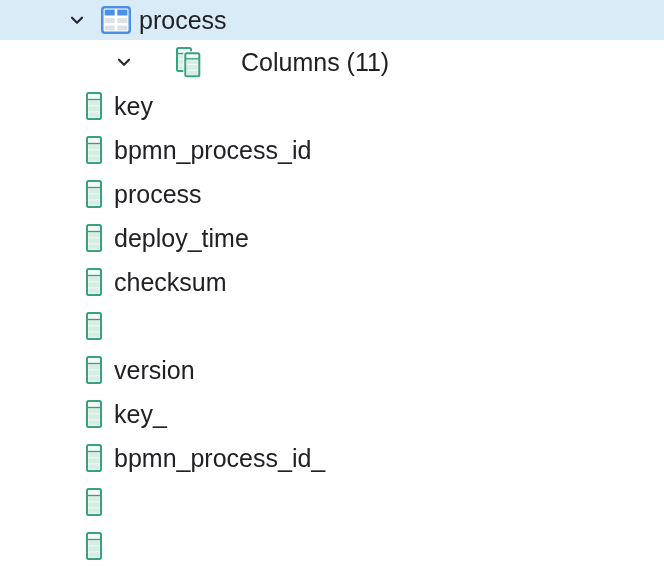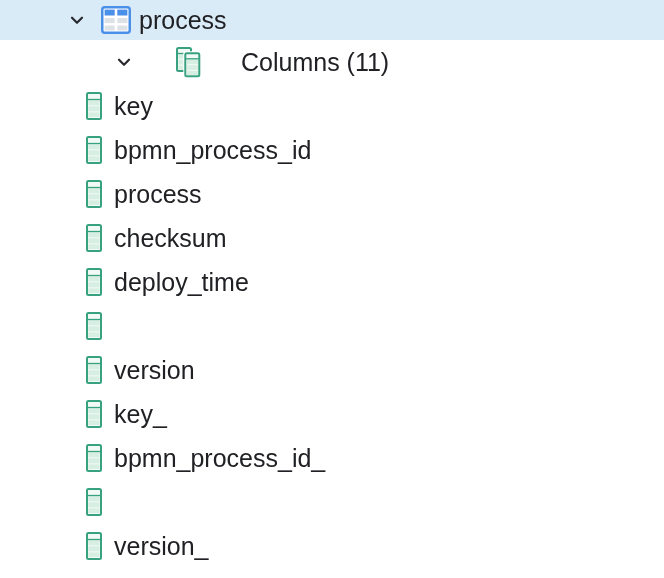--- a/index.html
+++ b/index.html
@@ -139,46 +139,46 @@
   <div class="row lvl3">
     <span class="icon column">
       <svg width="16" height="28" viewBox="0 0 16 28">
         <rect x="1" y="1" width="14" height="26" rx="1.5" fill="#f1faf5" stroke="#38a180" stroke-width="2"></rect>
         <rect x="2.4" y="8.2" width="11.2" height="5.0" fill="#d7eee3"></rect>
         <rect x="2.4" y="14.3" width="11.2" height="5.0" fill="#d7eee3"></rect>
         <rect x="2.4" y="20.4" width="11.2" height="4.6" fill="#d7eee3"></rect>
         <line x1="1.6" y1="7.5" x2="14.4" y2="7.5" stroke="#38a180" stroke-width="1.3"></line>
       </svg>
     </span>
+    <span class="label">deploy_time</span>
+  </div>
+
+  <div class="row lvl3">
+    <span class="icon column">
+      <svg width="16" height="28" viewBox="0 0 16 28">
+        <rect x="1" y="1" width="14" height="26" rx="1.5" fill="#f1faf5" stroke="#38a180" stroke-width="2"></rect>
+        <rect x="2.4" y="8.2" width="11.2" height="5.0" fill="#d7eee3"></rect>
+        <rect x="2.4" y="14.3" width="11.2" height="5.0" fill="#d7eee3"></rect>
+        <rect x="2.4" y="20.4" width="11.2" height="4.6" fill="#d7eee3"></rect>
+        <line x1="1.6" y1="7.5" x2="14.4" y2="7.5" stroke="#38a180" stroke-width="1.3"></line>
+      </svg>
+    </span>
     <span class="label">checksum</span>
   </div>
 
   <div class="row lvl3">
     <span class="icon column">
       <svg width="16" height="28" viewBox="0 0 16 28">
         <rect x="1" y="1" width="14" height="26" rx="1.5" fill="#f1faf5" stroke="#38a180" stroke-width="2"></rect>
         <rect x="2.4" y="8.2" width="11.2" height="5.0" fill="#d7eee3"></rect>
         <rect x="2.4" y="14.3" width="11.2" height="5.0" fill="#d7eee3"></rect>
         <rect x="2.4" y="20.4" width="11.2" height="4.6" fill="#d7eee3"></rect>
         <line x1="1.6" y1="7.5" x2="14.4" y2="7.5" stroke="#38a180" stroke-width="1.3"></line>
       </svg>
     </span>
-    <span class="label">deploy_time</span>
-  </div>
-
-  <div class="row lvl3">
-    <span class="icon column">
-      <svg width="16" height="28" viewBox="0 0 16 28">
-        <rect x="1" y="1" width="14" height="26" rx="1.5" fill="#f1faf5" stroke="#38a180" stroke-width="2"></rect>
-        <rect x="2.4" y="8.2" width="11.2" height="5.0" fill="#d7eee3"></rect>
-        <rect x="2.4" y="14.3" width="11.2" height="5.0" fill="#d7eee3"></rect>
-        <rect x="2.4" y="20.4" width="11.2" height="4.6" fill="#d7eee3"></rect>
-        <line x1="1.6" y1="7.5" x2="14.4" y2="7.5" stroke="#38a180" stroke-width="1.3"></line>
-      </svg>
-    </span>
   </div>
 
   <div class="row lvl3">
     <span class="icon column">
       <svg width="16" height="28" viewBox="0 0 16 28">
         <rect x="1" y="1" width="14" height="26" rx="1.5" fill="#f1faf5" stroke="#38a180" stroke-width="2"></rect>
         <rect x="2.4" y="8.2" width="11.2" height="5.0" fill="#d7eee3"></rect>
         <rect x="2.4" y="14.3" width="11.2" height="5.0" fill="#d7eee3"></rect>
         <rect x="2.4" y="20.4" width="11.2" height="4.6" fill="#d7eee3"></rect>
         <line x1="1.6" y1="7.5" x2="14.4" y2="7.5" stroke="#38a180" stroke-width="1.3"></line>
@@ -228,17 +228,16 @@
   <div class="row lvl3">
     <span class="icon column">
       <svg width="16" height="28" viewBox="0 0 16 28">
         <rect x="1" y="1" width="14" height="26" rx="1.5" fill="#f1faf5" stroke="#38a180" stroke-width="2"></rect>
         <rect x="2.4" y="8.2" width="11.2" height="5.0" fill="#d7eee3"></rect>
         <rect x="2.4" y="14.3" width="11.2" height="5.0" fill="#d7eee3"></rect>
         <rect x="2.4" y="20.4" width="11.2" height="4.6" fill="#d7eee3"></rect>
         <line x1="1.6" y1="7.5" x2="14.4" y2="7.5" stroke="#38a180" stroke-width="1.3"></line>
       </svg>
     </span>
-    <span class="label">version_</span>
   </div>
 </div>
 
 </div>
 
 </body></html>

